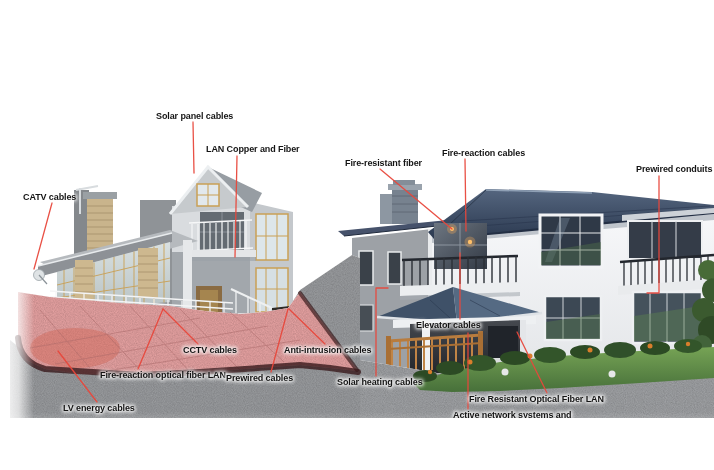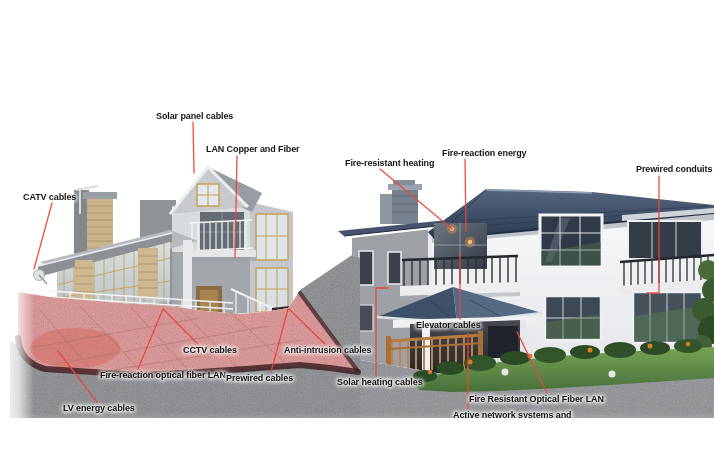--- a/index.html
+++ b/index.html
@@ -333,22 +333,22 @@
     <path class="leader" d="M97,402 L58,351"></path>
     <path class="leader" d="M547,393 L517,332"></path>
     <path class="leader" d="M468,333 L468,409"></path>
   </g>
 </svg>
 
 <div>
   <div class="label" style="left:156px;top:111px">Solar panel cables</div>
   <div class="label" style="left:206px;top:144px">LAN Copper and Fiber</div>
   <div class="label" style="left:23px;top:192px">CATV cables</div>
-  <div class="label" style="left:345px;top:158px">Fire-resistant heating</div>
-  <div class="label" style="left:442px;top:148px">Fire-reaction energy</div>
+  <div class="label" style="left:345px;top:158px">Fire-resistant fiber</div>
+  <div class="label" style="left:442px;top:148px">Fire-reaction cables</div>
   <div class="label" style="left:636px;top:164px">Prewired conduits</div>
   <div class="label" style="left:416px;top:320px">Elevator cables</div>
   <div class="label" style="left:183px;top:345px">CCTV cables</div>
   <div class="label" style="left:284px;top:345px">Anti-intrusion cables</div>
   <div class="label" style="left:100px;top:370px">Fire-reaction optical fiber LAN</div>
   <div class="label" style="left:226px;top:373px">Prewired cables</div>
   <div class="label" style="left:337px;top:377px">Solar heating cables</div>
   <div class="label" style="left:63px;top:403px">LV energy cables</div>
   <div class="label" style="left:469px;top:394px">Fire Resistant Optical Fiber LAN</div>
   <div class="label wrap" style="left:426px;top:410px">Active network systems and accessories</div>

